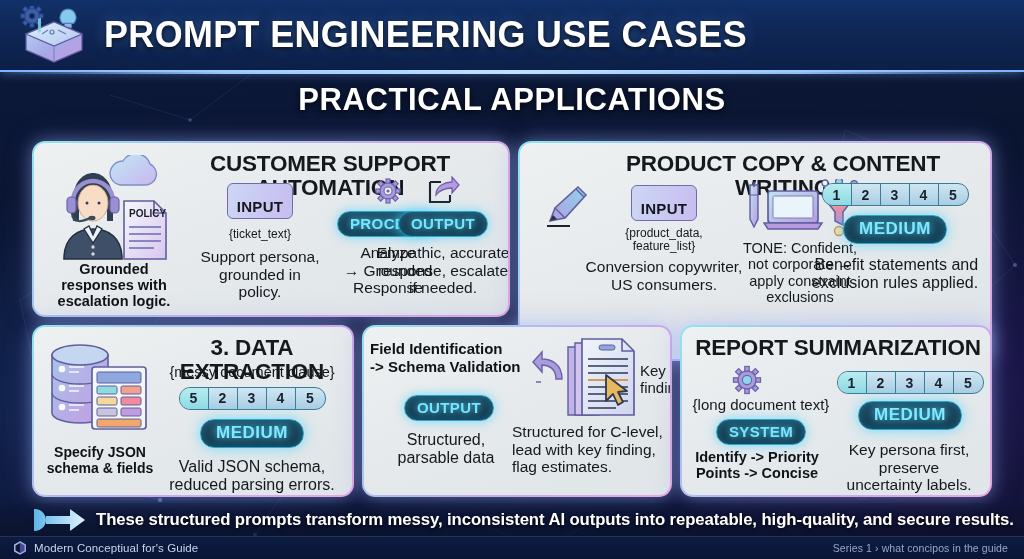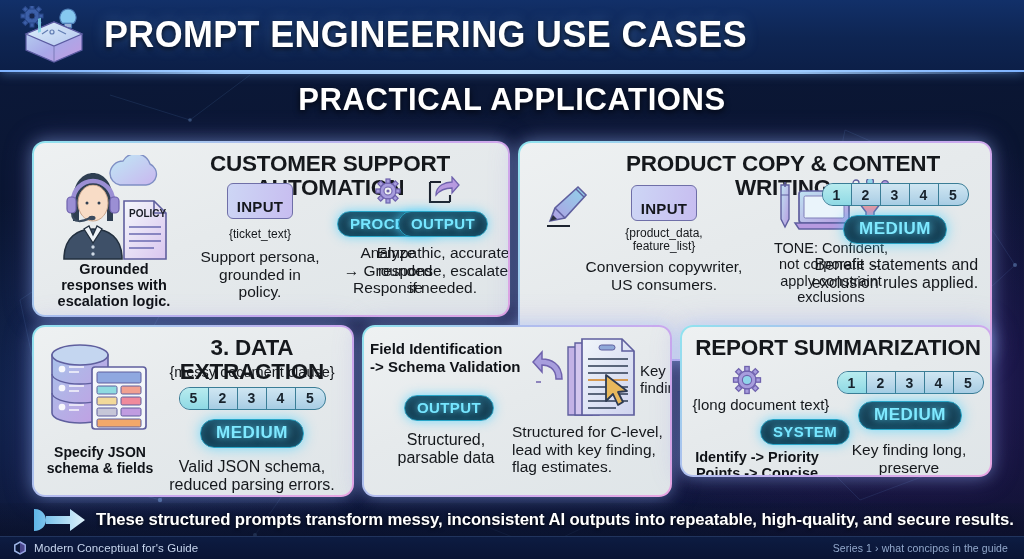--- a/index.html
+++ b/index.html
@@ -79,21 +79,21 @@
     border-radius: 11px;
     background: linear-gradient(160deg, #eef1f2 0%, #e6eaec 45%, #dfe5e8 100%);
     position: relative;
     overflow: hidden;
   }
 
   #card-support   { left: 32px;  top: 141px; width: 478px; height: 176px; }
   #card-copy      { left: 518px; top: 141px; width: 474px; height: 220px; }
   #card-data      { left: 32px;  top: 325px; width: 322px; height: 172px; }
   #card-field     { left: 362px; top: 325px; width: 310px; height: 172px; }
-  #card-report    { left: 680px; top: 325px; width: 312px; height: 152px; }
+  #card-report    { left: 680px; top: 325px; width: 312px; height: 172px; }
 
   .card-title {
     color: #15181c;
     font-weight: bold;
     text-align: center;
     letter-spacing: -0.2px;
     line-height: 1.05;
     font-stretch: condensed;
   }
 
@@ -419,21 +419,21 @@
         <div class="mono-var" style="margin-top:6px;">
           <div>{product_data,</div>
           <div>feature_list}</div>
         </div>
         <div class="body-txt" style="margin-top:5px;">
           <div>Conversion copywriter,</div>
           <div>US consumers.</div>
         </div>
       </div>
 
-      <div class="col" style="position:absolute;left:243px;top:36px;width:136px;">
+      <div class="col" style="position:absolute;left:212px;top:36px;width:136px;">
         <svg width="120" height="58" viewBox="0 0 120 58">
           <defs>
             <linearGradient id="lapG" x1="0" y1="0" x2="1" y2="1">
               <stop offset="0%" stop-color="#bfe4f2"></stop>
                 <stop offset="100%" stop-color="#b79ae0"></stop>
             </linearGradient>
             <linearGradient id="funG" x1="0" y1="0" x2="0" y2="1">
               <stop offset="0%" stop-color="#f2c66a"></stop>
                 <stop offset="50%" stop-color="#e98aa8"></stop>
                 <stop offset="100%" stop-color="#a795dd"></stop>
@@ -631,21 +631,21 @@
             <rect x="6.1" y="6.1" width="4.4" height="4.4" transform="rotate(45 8.3 8.3)"></rect>
             <rect x="6.1" y="-10.5" width="4.4" height="4.4" transform="rotate(-45 8.3 -8.3)"></rect>
             <rect x="-10.5" y="6.1" width="4.4" height="4.4" transform="rotate(-45 -8.3 8.3)"></rect>
           </g>
         </g>
         <circle cx="17" cy="17" r="4.6" fill="#8fd4ea" stroke="#6f62ad" stroke-width="1.1"></circle>
       </svg>
 
       <div class="mono-var" style="position:absolute;left:0px;top:70px;width:158px;font-size:15px;">{long document text}</div>
 
-      <div style="position:absolute;left:0px;top:92px;width:158px;text-align:center;margin-left:44px;">
+      <div style="position:absolute;left:0px;top:92px;width:158px;text-align:center;">
         <span class="pill-dark">SYSTEM</span>
       </div>
 
       <div style="position:absolute;left:152px;top:44px;width:152px;display:flex;justify-content:center;">
         <div class="steps">
           <div class="step">1</div>
           <div class="step">2</div>
           <div class="step">3</div>
           <div class="step">4</div>
           <div class="step">5</div>
@@ -655,21 +655,21 @@
       <div style="position:absolute;left:152px;top:74px;width:152px;text-align:center;">
         <span class="pill-medium">MEDIUM</span>
       </div>
 
       <div class="bold-txt" style="position:absolute;left:0px;top:122px;width:150px;font-size:14.5px;">
         <div>Identify -&gt; Priority</div>
         <div>Points -&gt; Concise</div>
       </div>
 
       <div class="body-txt" style="position:absolute;left:146px;top:114px;width:162px;font-size:15.5px;">
-        <div>Key finding long, preserve</div>
+        <div>Key persona first, preserve</div>
         <div>uncertainty labels.</div>
       </div>
 
     </div>
   </div>
 
   <div id="banner">
     <svg id="banner-arrow" width="52" height="26" viewBox="0 0 52 26">
       <defs>
           <linearGradient id="arrG" x1="0" y1="0" x2="1" y2="0">

